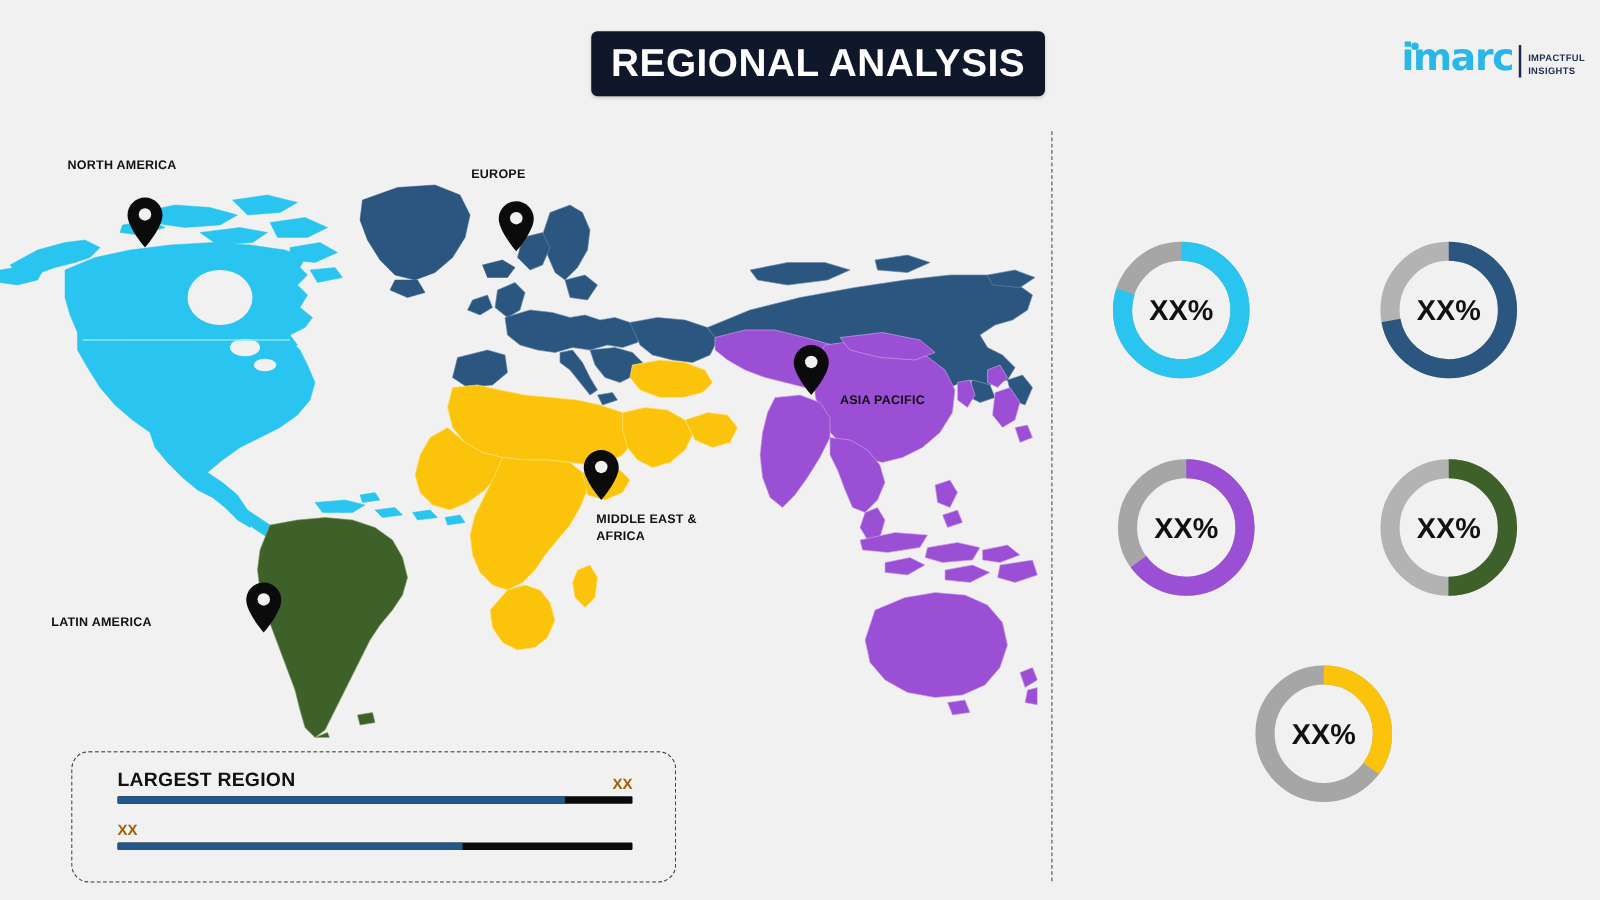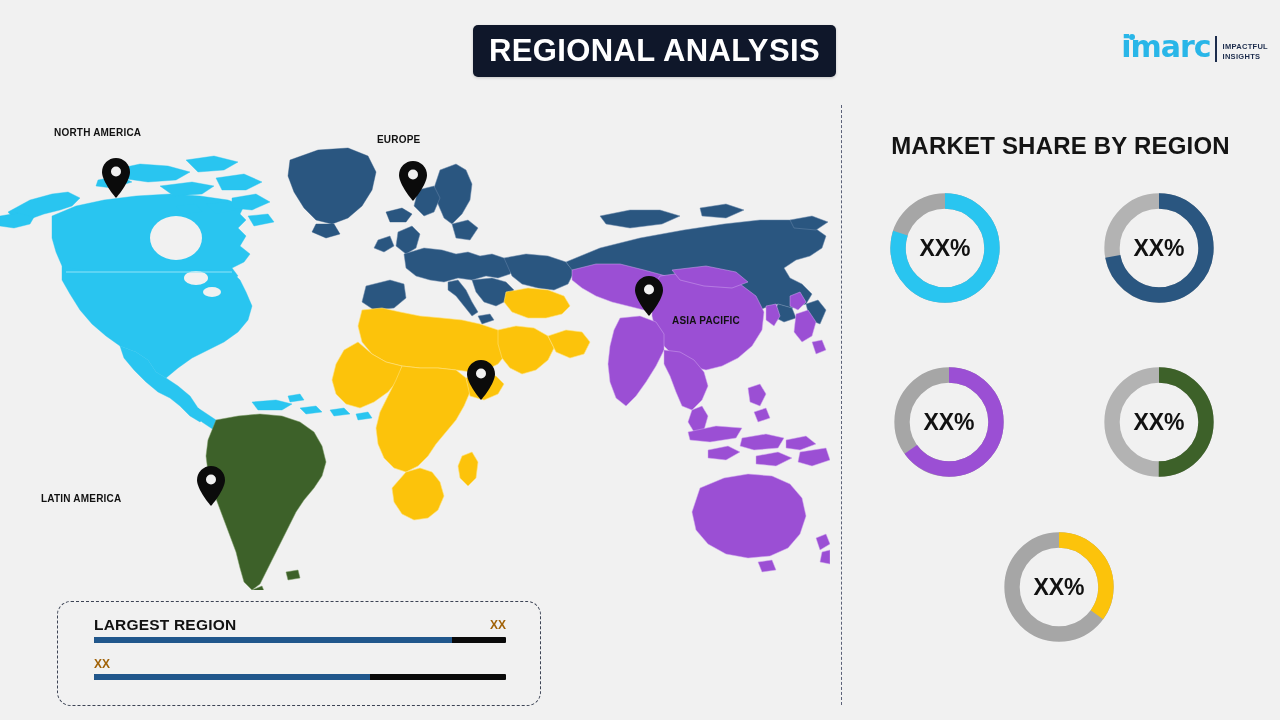--- a/index.html
+++ b/index.html
@@ -95,21 +95,21 @@
     left: 57px; top: 601px;
     width: 484px; height: 105px;
     border: 1.5px dashed #3c4354;
     border-radius: 14px;
     background: transparent;
     padding: 14px 34px 10px 36px;
   }
   .legend-row { position: relative; margin-bottom: 14px; }
   .legend-row:last-child { margin-bottom: 0; }
   .legend-head {
-    display: flex; align-items: center; justify-content: space-between;
+    display: flex; align-items: flex-end; justify-content: space-between;
     margin-bottom: 3px;
   }
   .legend-name { font-size: 15.5px; font-weight: bold; color: #111; letter-spacing: .2px; }
   .legend-val  { font-size: 12px; font-weight: bold; color: #a16207; }
   .legend-track {
     position: relative; width: 100%; height: 6px;
     background: #0a0a0a; border-radius: 1px; overflow: hidden;
   }
   .legend-fill {
     position: absolute; left: 0; top: 0; height: 100%;
@@ -342,20 +342,22 @@
         <path d="M252 470 L262 466 L266 476 L258 484 L250 478 Z"></path>
 
         <path d="M286 452 L298 450 L300 458 L288 460 Z"></path>
       </g>
     </svg>
   </div>
 
   <div class="region-label" id="lbl-na">NORTH AMERICA</div>
   <div class="region-label" id="lbl-eu">EUROPE</div>
   <div class="region-label" id="lbl-ap">ASIA PACIFIC</div>
+  <div class="region-label" id="lbl-mea">MIDDLE EAST &amp;
+AFRICA</div>
   <div class="region-label" id="lbl-la">LATIN AMERICA</div>
 
   <div class="pin" id="pin-na">
     <svg viewBox="0 0 30 42">
         <path d="M15 1 C7.3 1 1 7.3 1 15 C1 25 15 41 15 41 C15 41 29 25 29 15 C29 7.3 22.7 1 15 1 Z" fill="#0b0b0b"></path>
         <circle cx="15" cy="14.5" r="5" fill="#f1f1f1"></circle>
       </svg>
   </div>
   <div class="pin" id="pin-eu">
     <svg viewBox="0 0 30 42">
@@ -395,21 +397,20 @@
     <div class="legend-row">
       <div class="legend-head">
         <span class="legend-val">XX</span>
       </div>
       <div class="legend-track">
         <div class="legend-fill" style="width: 67%;"></div>
       </div>
     </div>
   </div>
 
-  <div id="panel-title">MARKET SHARE BY REGION</div>
 
   <div id="donuts">
     <div class="donut" id="donut-0">
       <svg viewBox="0 0 42 42">
           <circle cx="21" cy="21" r="15.915" fill="none" stroke="#a6a6a6" stroke-width="5.2" stroke-dasharray="100 0" stroke-dashoffset="0"></circle>
           <circle cx="21" cy="21" r="15.915" fill="none" stroke="#29c5f0" stroke-width="5.2" stroke-dasharray="80 20" stroke-dashoffset="0"></circle>
         </svg>
       <div class="val">XX%</div>
     </div>
     <div class="donut" id="donut-1">

